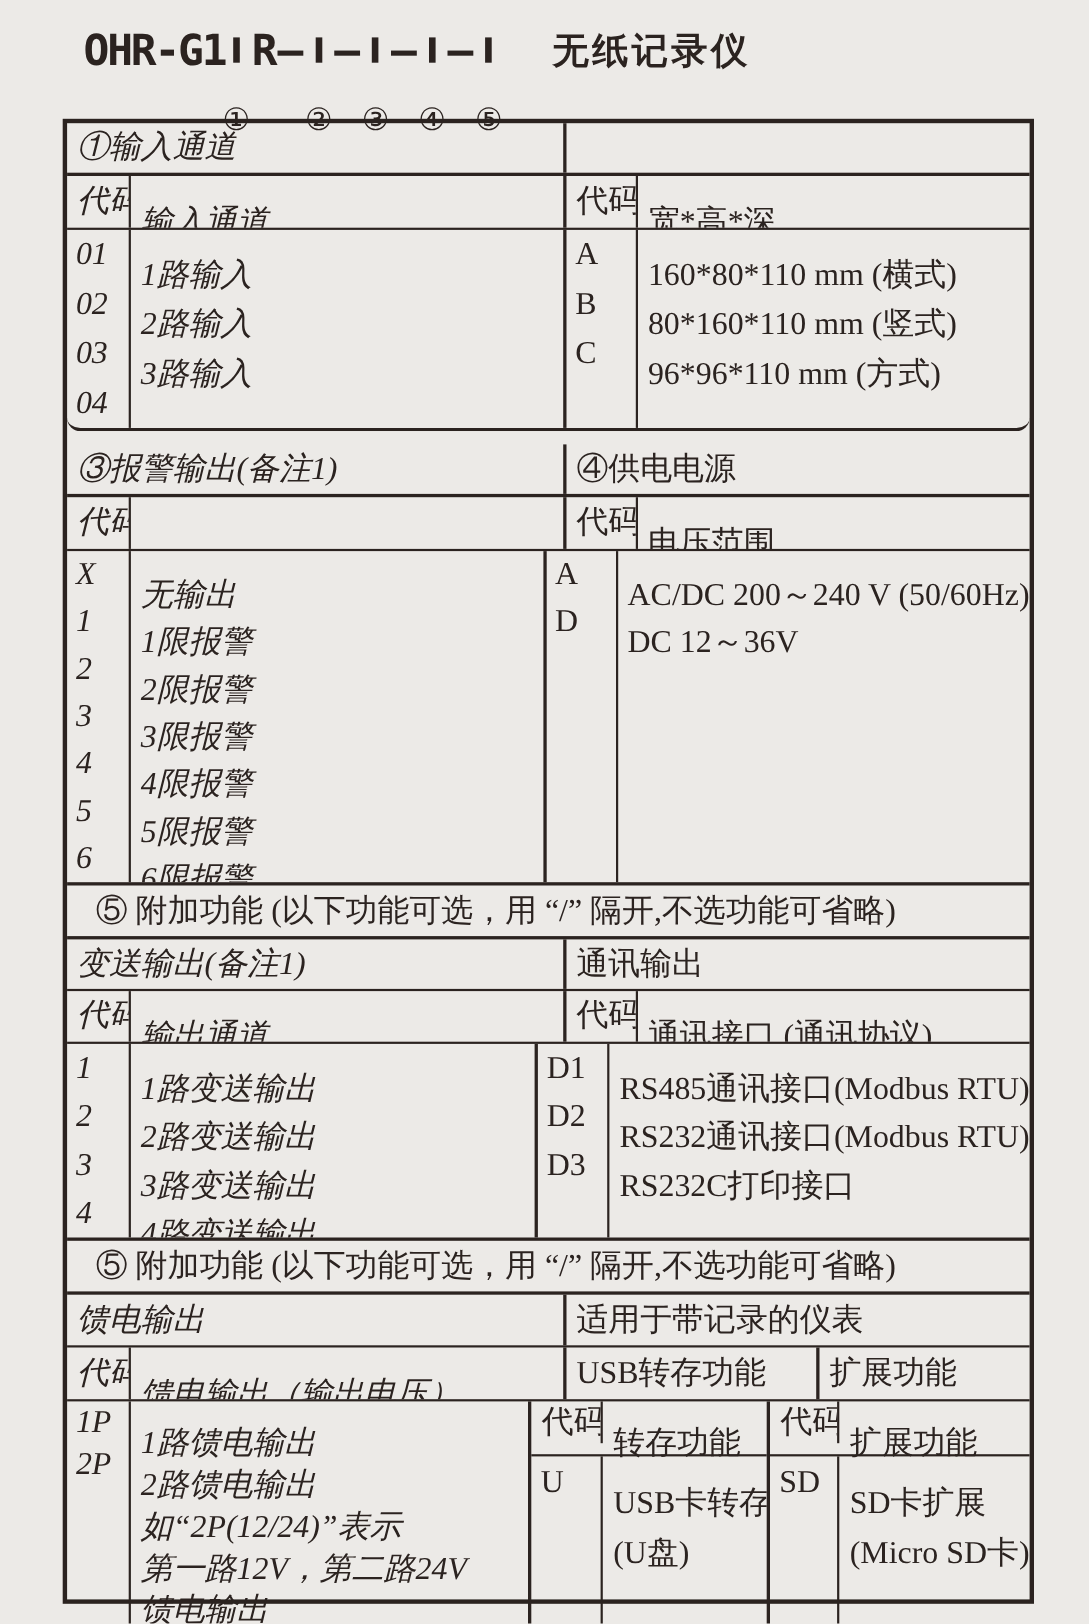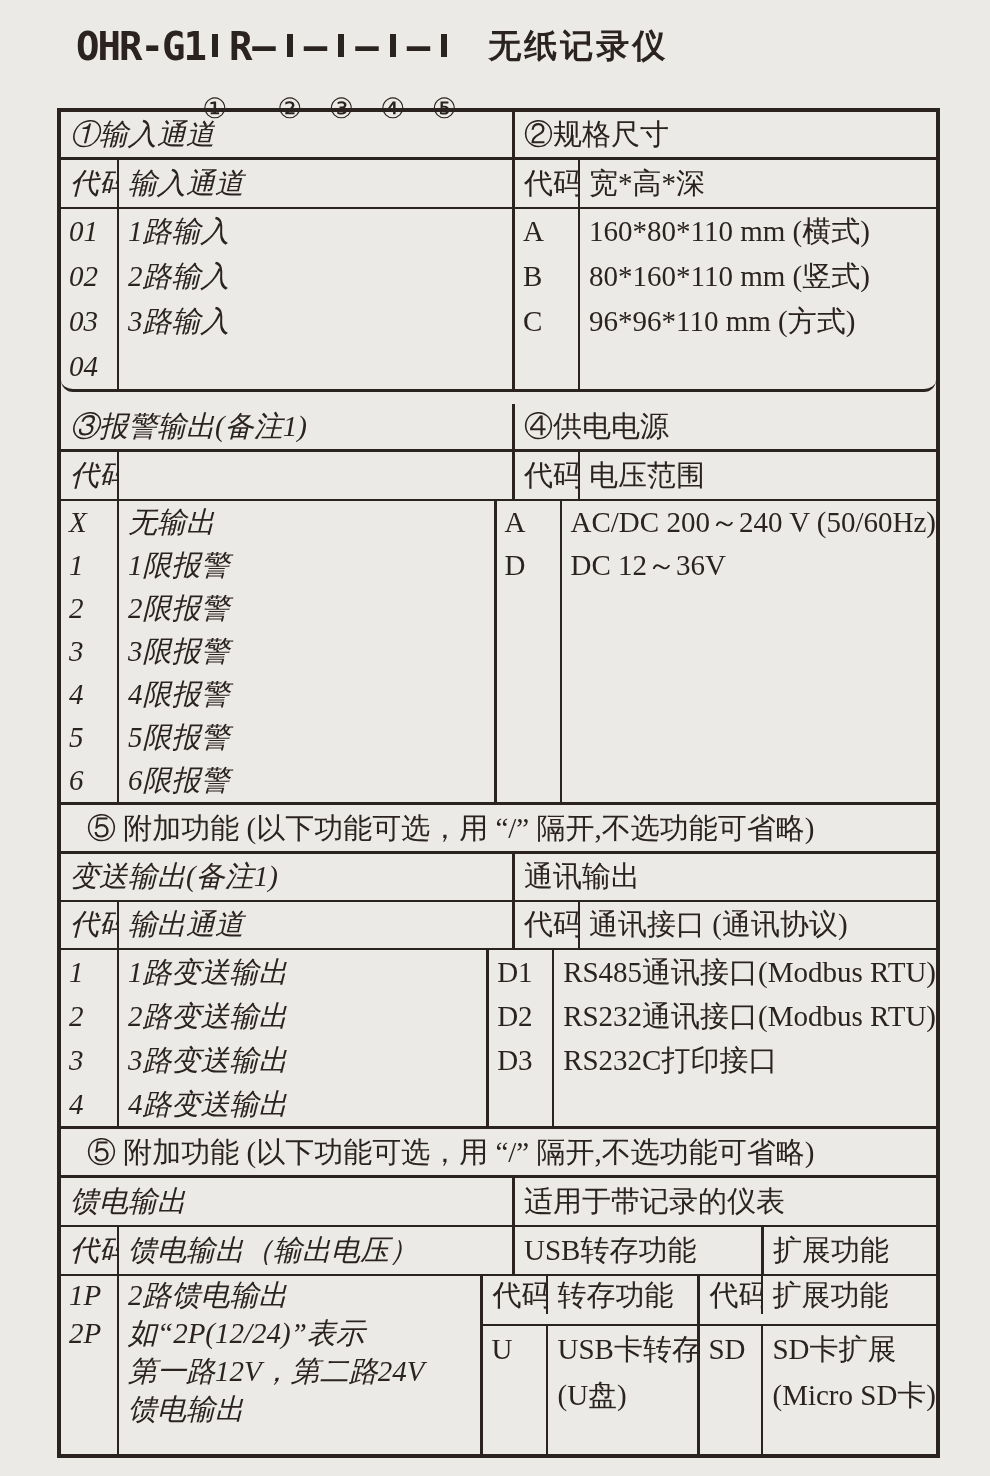--- a/index.html
+++ b/index.html
@@ -25,41 +25,41 @@
   .seg { margin: 0 4px; letter-spacing: 0; }
   .box-wrap { position: relative; margin: 0 7px; }
   .blank-box { width: 34px; height: 47px; border: 3px solid #2B2320; background: transparent; }
   .pos-marker {
     position: absolute; top: 55px; left: 50%; transform: translateX(-50%);
     font-size: 28px; font-weight: normal; letter-spacing: 0;
     font-family: "Liberation Serif", serif;
   }
   .product-name {
     font-family: "Liberation Sans", "DejaVu Sans", sans-serif;
-    font-size: 33px; font-weight: bold; margin-left: 34px; letter-spacing: 3px;
+    font-size: 33px; font-weight: bold; margin-left: 48px; letter-spacing: 3px;
     white-space: nowrap;
   }
 
   
   .spec-table {
     position: absolute; left: 57px; top: 108px;
     width: 883px; height: 1350px;
     border: 4px solid #2B2320;
     display: flex; flex-direction: column;
     font-size: 29px;
   }
   .band { display: flex; border-bottom: 3px solid #2B2320; }
   .band.thin { border-bottom-width: 2px; }
   .hl { width: 454px; border-right: 3px solid #2B2320; display: flex; font-style: italic; }
   .hr { flex: 1; display: flex; }
   .title-cell { padding-left: 9px; white-space: nowrap; overflow: hidden; }
   .full-cell  { padding-left: 26px; white-space: nowrap; overflow: hidden; width: 100%; }
   .code-l { width: 58px;  border-right: 2px solid #2B2320; flex-shrink: 0; }
   .code-r { width: 65px;  border-right: 2px solid #2B2320; flex-shrink: 0; }
-  .desc   { flex: 1; overflow: hidden; }
+  .desc   { flex: 1; overflow: hidden; margin-top: 19px; }
   .ln { white-space: nowrap; padding-left: 9px; overflow: hidden; }
   .codes .ln { padding-left: 8px; }
 
   
   .b1  { height: 48px;  line-height: 45px; }
   .b2  { height: 49px;  line-height: 46px; }
   .b3  { height: 183px; border-radius: 12px; }  .b3 .ln  { height: 45px; line-height: 45px; }
   .b4  { height: 48px;  line-height: 45px; margin-top: 12px; }
   .b5  { height: 49px;  line-height: 46px; }
   .b6  { height: 304px; }  .b6 .ln  { height: 43px; line-height: 43px; }
@@ -68,21 +68,21 @@
   .b9  { height: 48px;  line-height: 45px; }
   .b10 { height: 179px; }  .b10 .ln { height: 44px; line-height: 44px; }
   .b11 { height: 49px;  line-height: 46px; }
   .b12 { height: 49px;  line-height: 46px; }
   .b13 { height: 49px;  line-height: 46px; }
   .b14 { flex: 1; border-bottom: none; } .b14 .ln { height: 38px; line-height: 38px; }
 
   
   .usb-group { width: 217px; border-right: 3px solid #2B2320; display: flex; flex-direction: column; }
   .sd-group  { flex: 1; display: flex; flex-direction: column; }
-  .usb-title { width: 249px; border-right: 3px solid #2B2320; padding-left: 9px; white-space: nowrap; overflow: hidden; }
+  .usb-title { width: 230px; border-right: 3px solid #2B2320; padding-left: 9px; white-space: nowrap; overflow: hidden; }
   .sd-title  { flex: 1; padding-left: 9px; white-space: nowrap; overflow: hidden; }
   .sub-header { display: flex; height: 50px; line-height: 47px; border-bottom: 2px solid #2B2320; }
   .sub-code-u { width: 65px; border-right: 2px solid #2B2320; flex-shrink: 0; }
   .sub-code-s { width: 63px; border-right: 2px solid #2B2320; flex-shrink: 0; }
   .sub-body { display: flex; flex: 1; }
   .sub-body .ln { height: 46px; line-height: 46px; }
 </style>
 </head>
 <body>
 
@@ -114,23 +114,20 @@
   </span>
   <span class="product-name">无纸记录仪</span>
 </div>
 
 <div class="spec-table">
 
   <div class="band b1">
     <div class="hl">
         <div class="title-cell">①输入通道</div>
       </div>
-    <div class="hr">
-        <div class="title-cell">②规格尺寸</div>
-      </div>
   </div>
 
   <div class="band b2 thin">
     <div class="hl">
       <div class="code-l ln">代码</div>
       <div class="desc ln">输入通道</div>
     </div>
     <div class="hr">
       <div class="code-r ln">代码</div>
       <div class="desc ln">宽*高*深</div>
@@ -294,20 +291,21 @@
     </div>
   </div>
 
   <div class="band b14">
     <div class="hl">
       <div class="code-l codes">
         <div class="ln">1P</div>
         <div class="ln">2P</div>
       </div>
       <div class="desc">
+        <div class="ln">1路馈电输出</div>
         <div class="ln">2路馈电输出</div>
         <div class="ln">如“2P(12/24)”表示</div>
         <div class="ln">第一路12V，第二路24V</div>
         <div class="ln">馈电输出</div>
       </div>
     </div>
     <div class="hr">
       <div class="usb-group">
         <div class="sub-header">
           <div class="sub-code-u ln">代码</div>

